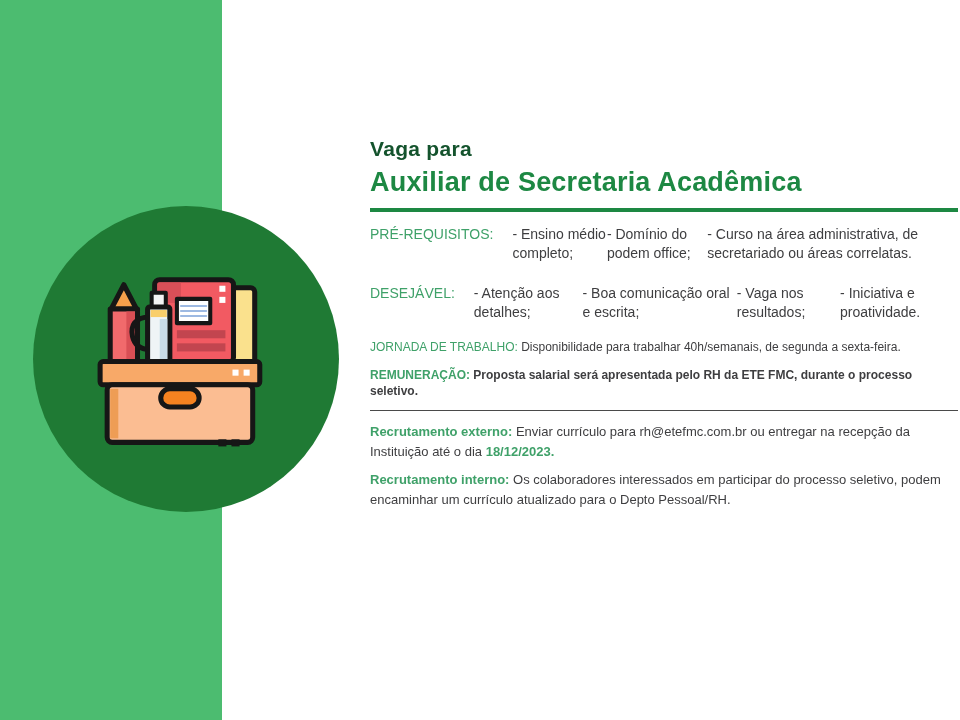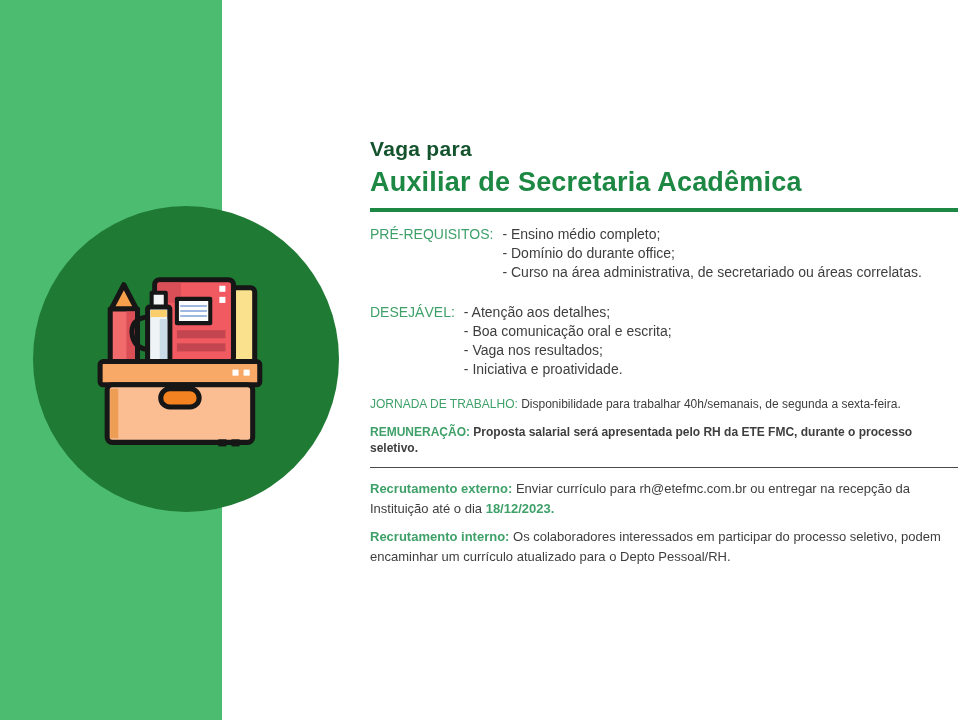--- a/index.html
+++ b/index.html
@@ -62,23 +62,23 @@
     display: flex;
     align-items: flex-start;
     font-size: 14px;
     line-height: 19px;
   }
   [data-name="section-prerequisitos"] { margin-top: 13px; }
   [data-name="section-desejavel"]     { margin-top: 21px; }
   .sec .lbl {
     color: #3FA169;
     white-space: nowrap;
-    margin-right: 9px;
+    margin-right: 19px;
   }
-  .items { display: flex; flex-direction: column; }
+  .items { display: flex; flex-direction: row; }
   .para {
     font-size: 12px;
     line-height: 16px;
   }
   [data-name="section-jornada"]     { margin-top: 17px; }
   [data-name="section-remuneracao"] { margin-top: 12px; font-weight: bold; }
   .para .lbl { color: #3FA169; }
   .divider {
     margin-top: 11px;
     border: none;
@@ -148,21 +148,21 @@
   <div class="content" data-name="flyer-content">
 
     <div class="eyebrow" data-name="eyebrow-text">Vaga para</div>
     <h1 class="title" data-name="page-title">Auxiliar de Secretaria Acadêmica</h1>
     <div class="rule" data-name="title-underline"></div>
 
     <div class="sec" data-name="section-prerequisitos">
       <span class="lbl" data-name="prerequisitos-label">PRÉ-REQUISITOS:</span>
       <div class="items" data-name="prerequisitos-list">
         <div data-name="list-item">- Ensino médio completo;</div>
-        <div data-name="list-item">- Domínio do durante office;</div>
+        <div data-name="list-item">- Domínio do podem office;</div>
         <div data-name="list-item">- Curso na área administrativa, de secretariado ou áreas correlatas.</div>
       </div>
     </div>
 
     <div class="sec" data-name="section-desejavel">
       <span class="lbl" data-name="desejavel-label">DESEJÁVEL:</span>
       <div class="items" data-name="desejavel-list">
         <div data-name="list-item">- Atenção aos detalhes;</div>
         <div data-name="list-item">- Boa comunicação oral e escrita;</div>
         <div data-name="list-item">- Vaga nos resultados;</div>

